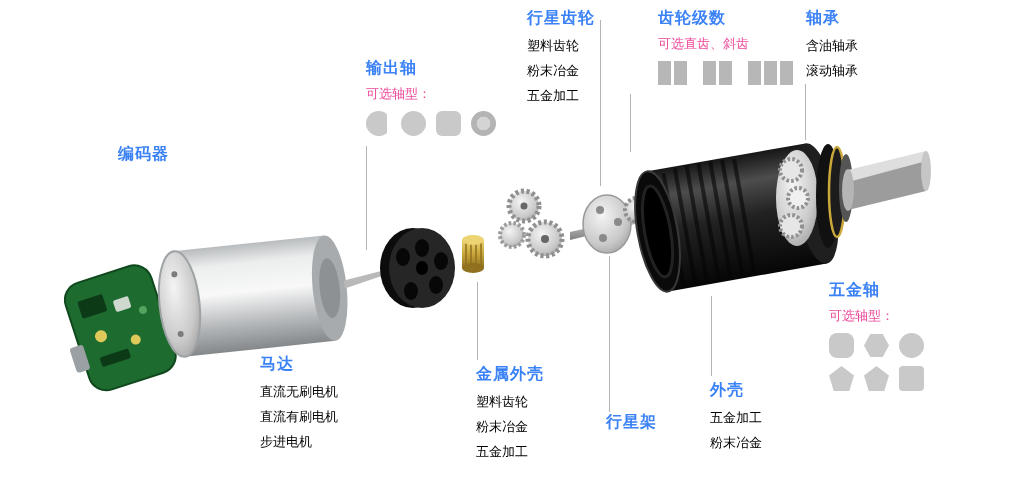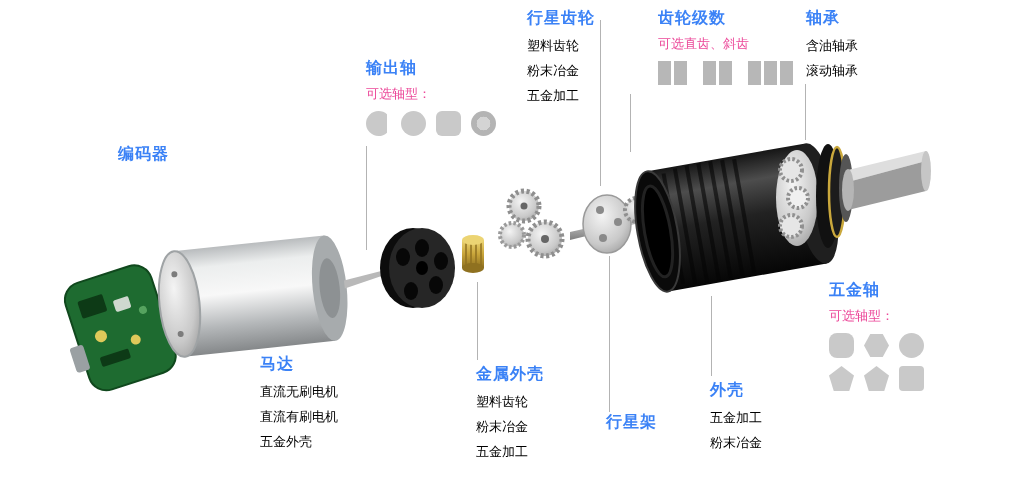--- a/index.html
+++ b/index.html
@@ -224,21 +224,21 @@
   <div class="label-block" style="left:806px;top:8px">
     <div class="label-title">轴承</div>
     <div class="label-line">含油轴承</div>
     <div class="label-line">滚动轴承</div>
   </div>
 
   <div class="label-block" style="left:260px;top:354px">
     <div class="label-title">马达</div>
     <div class="label-line">直流无刷电机</div>
     <div class="label-line">直流有刷电机</div>
-    <div class="label-line">五金外壳</div>
+    <div class="label-line">步进电机</div>
   </div>
 
   <div class="label-block" style="left:476px;top:364px">
     <div class="label-title">金属外壳</div>
     <div class="label-line">塑料齿轮</div>
     <div class="label-line">粉末冶金</div>
     <div class="label-line">五金加工</div>
   </div>
 
   <div class="label-block" style="left:606px;top:412px">

